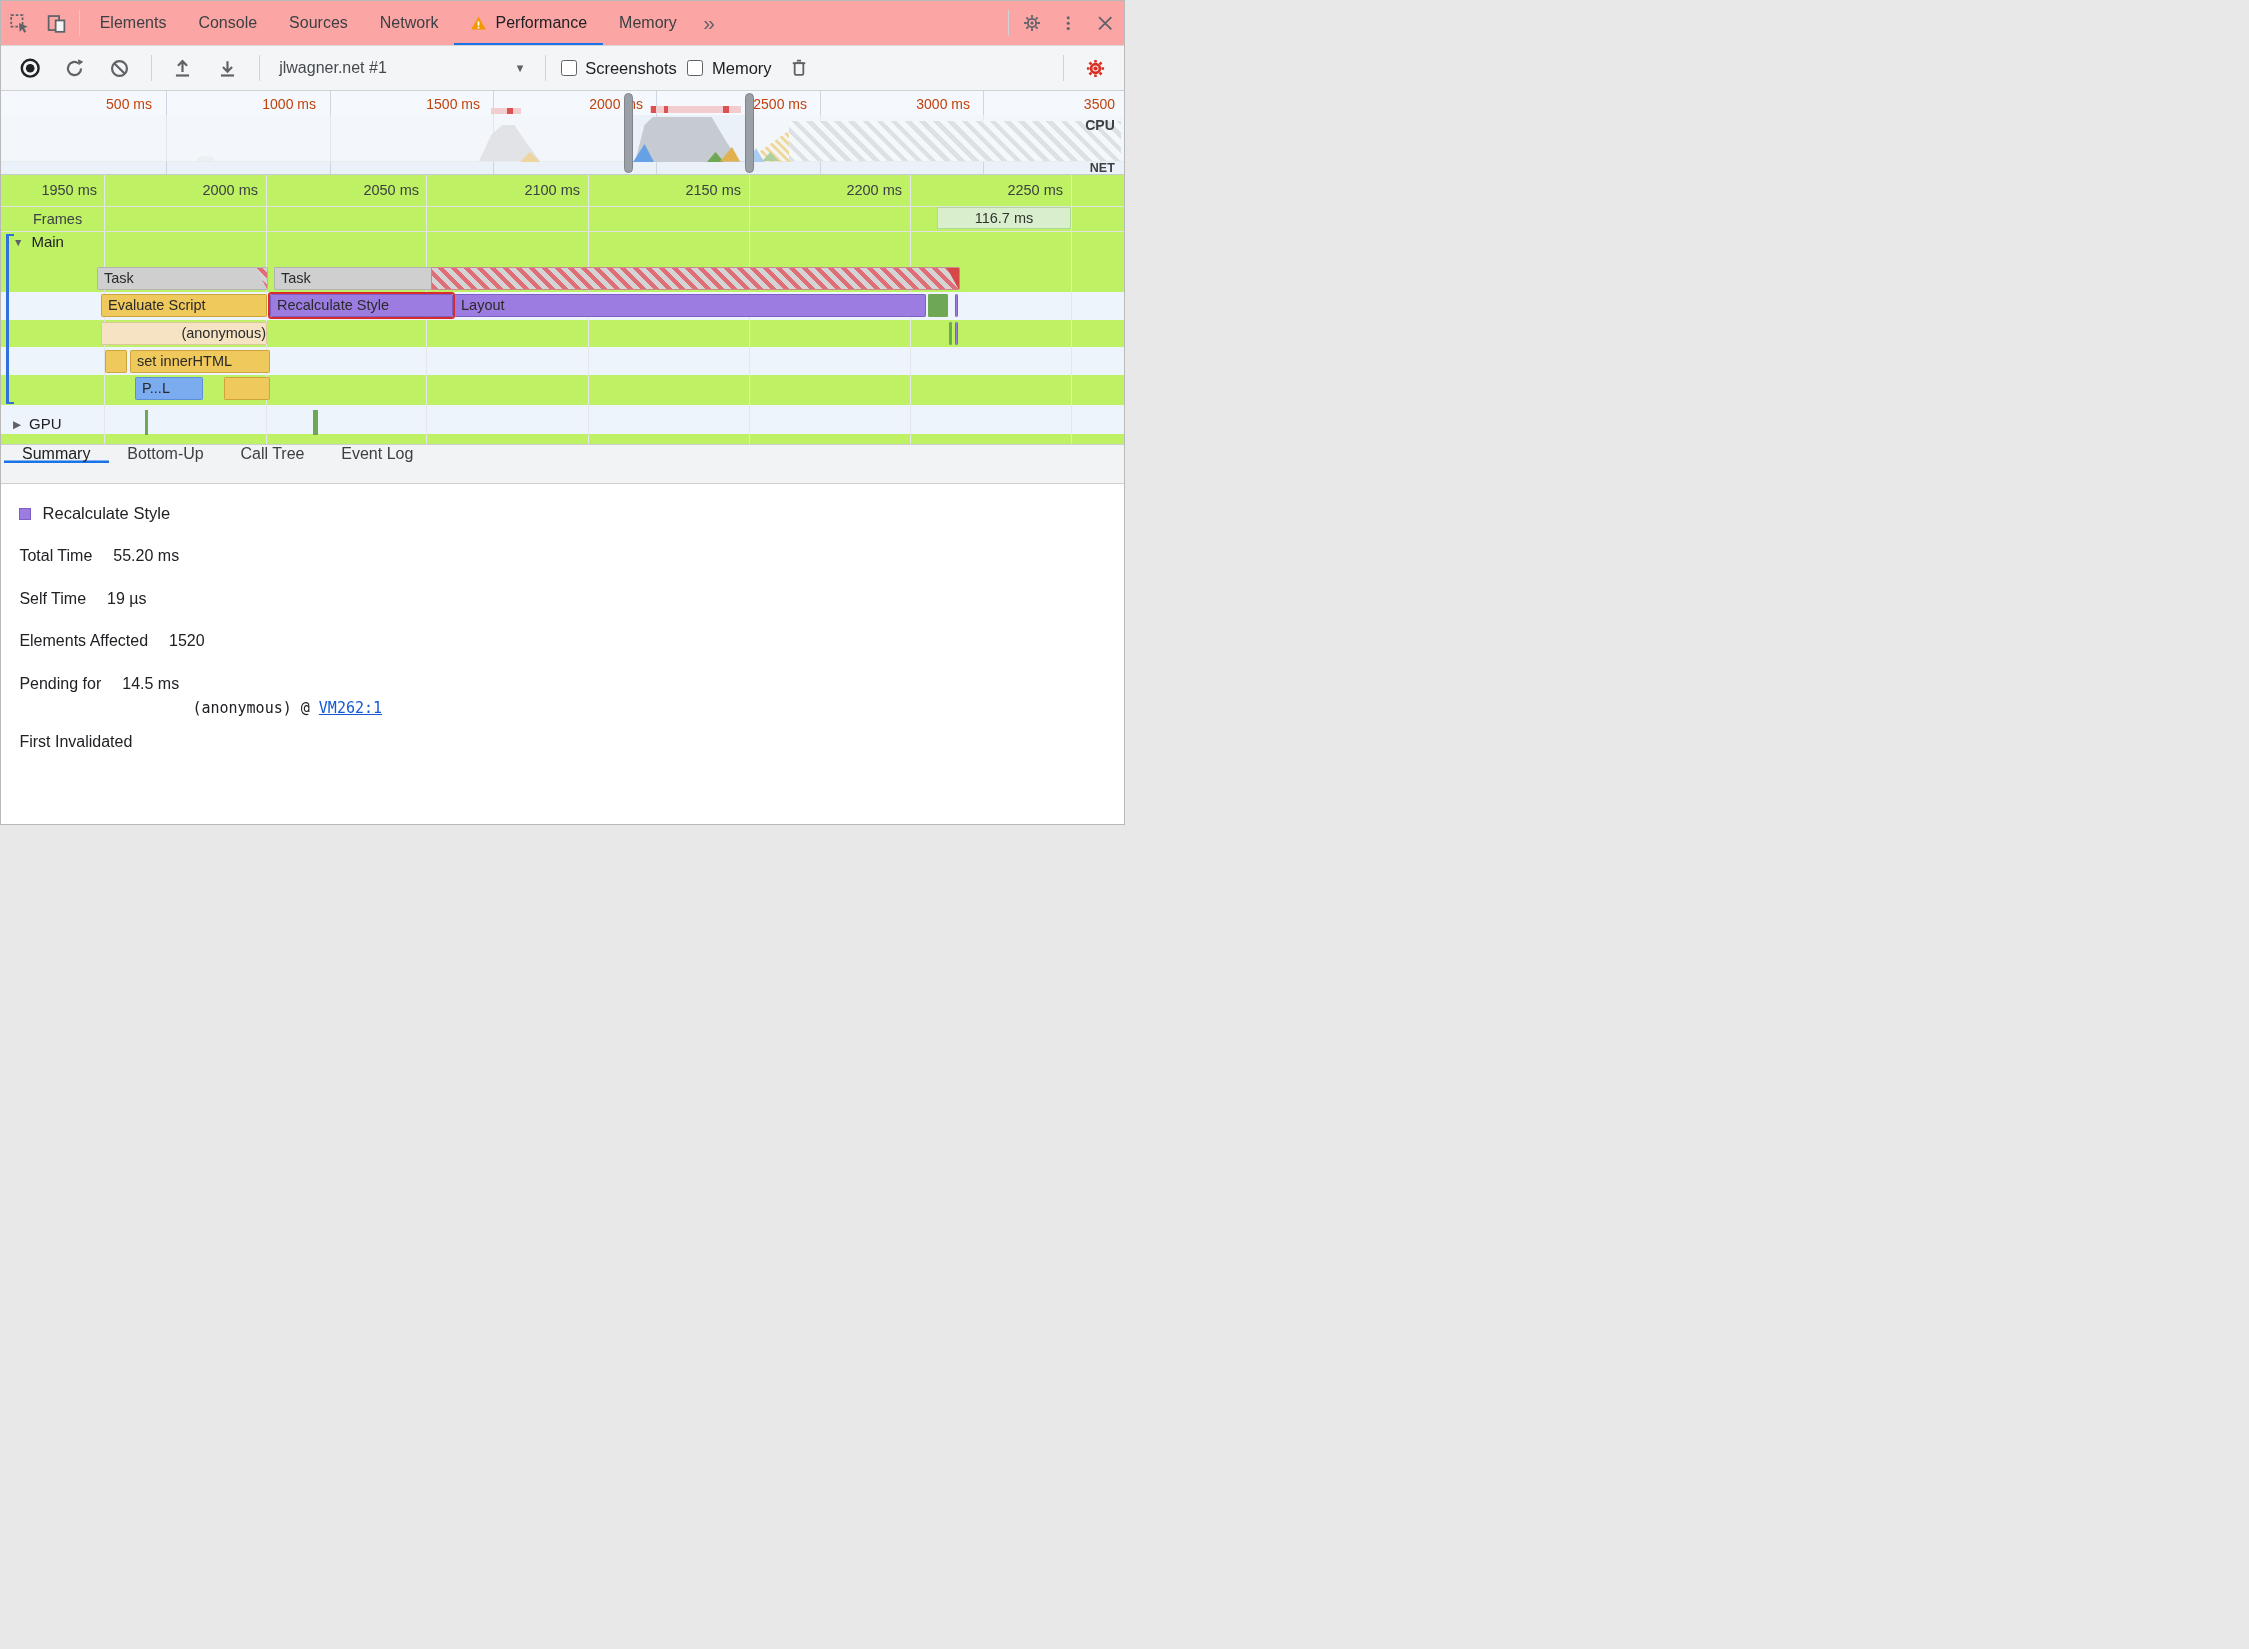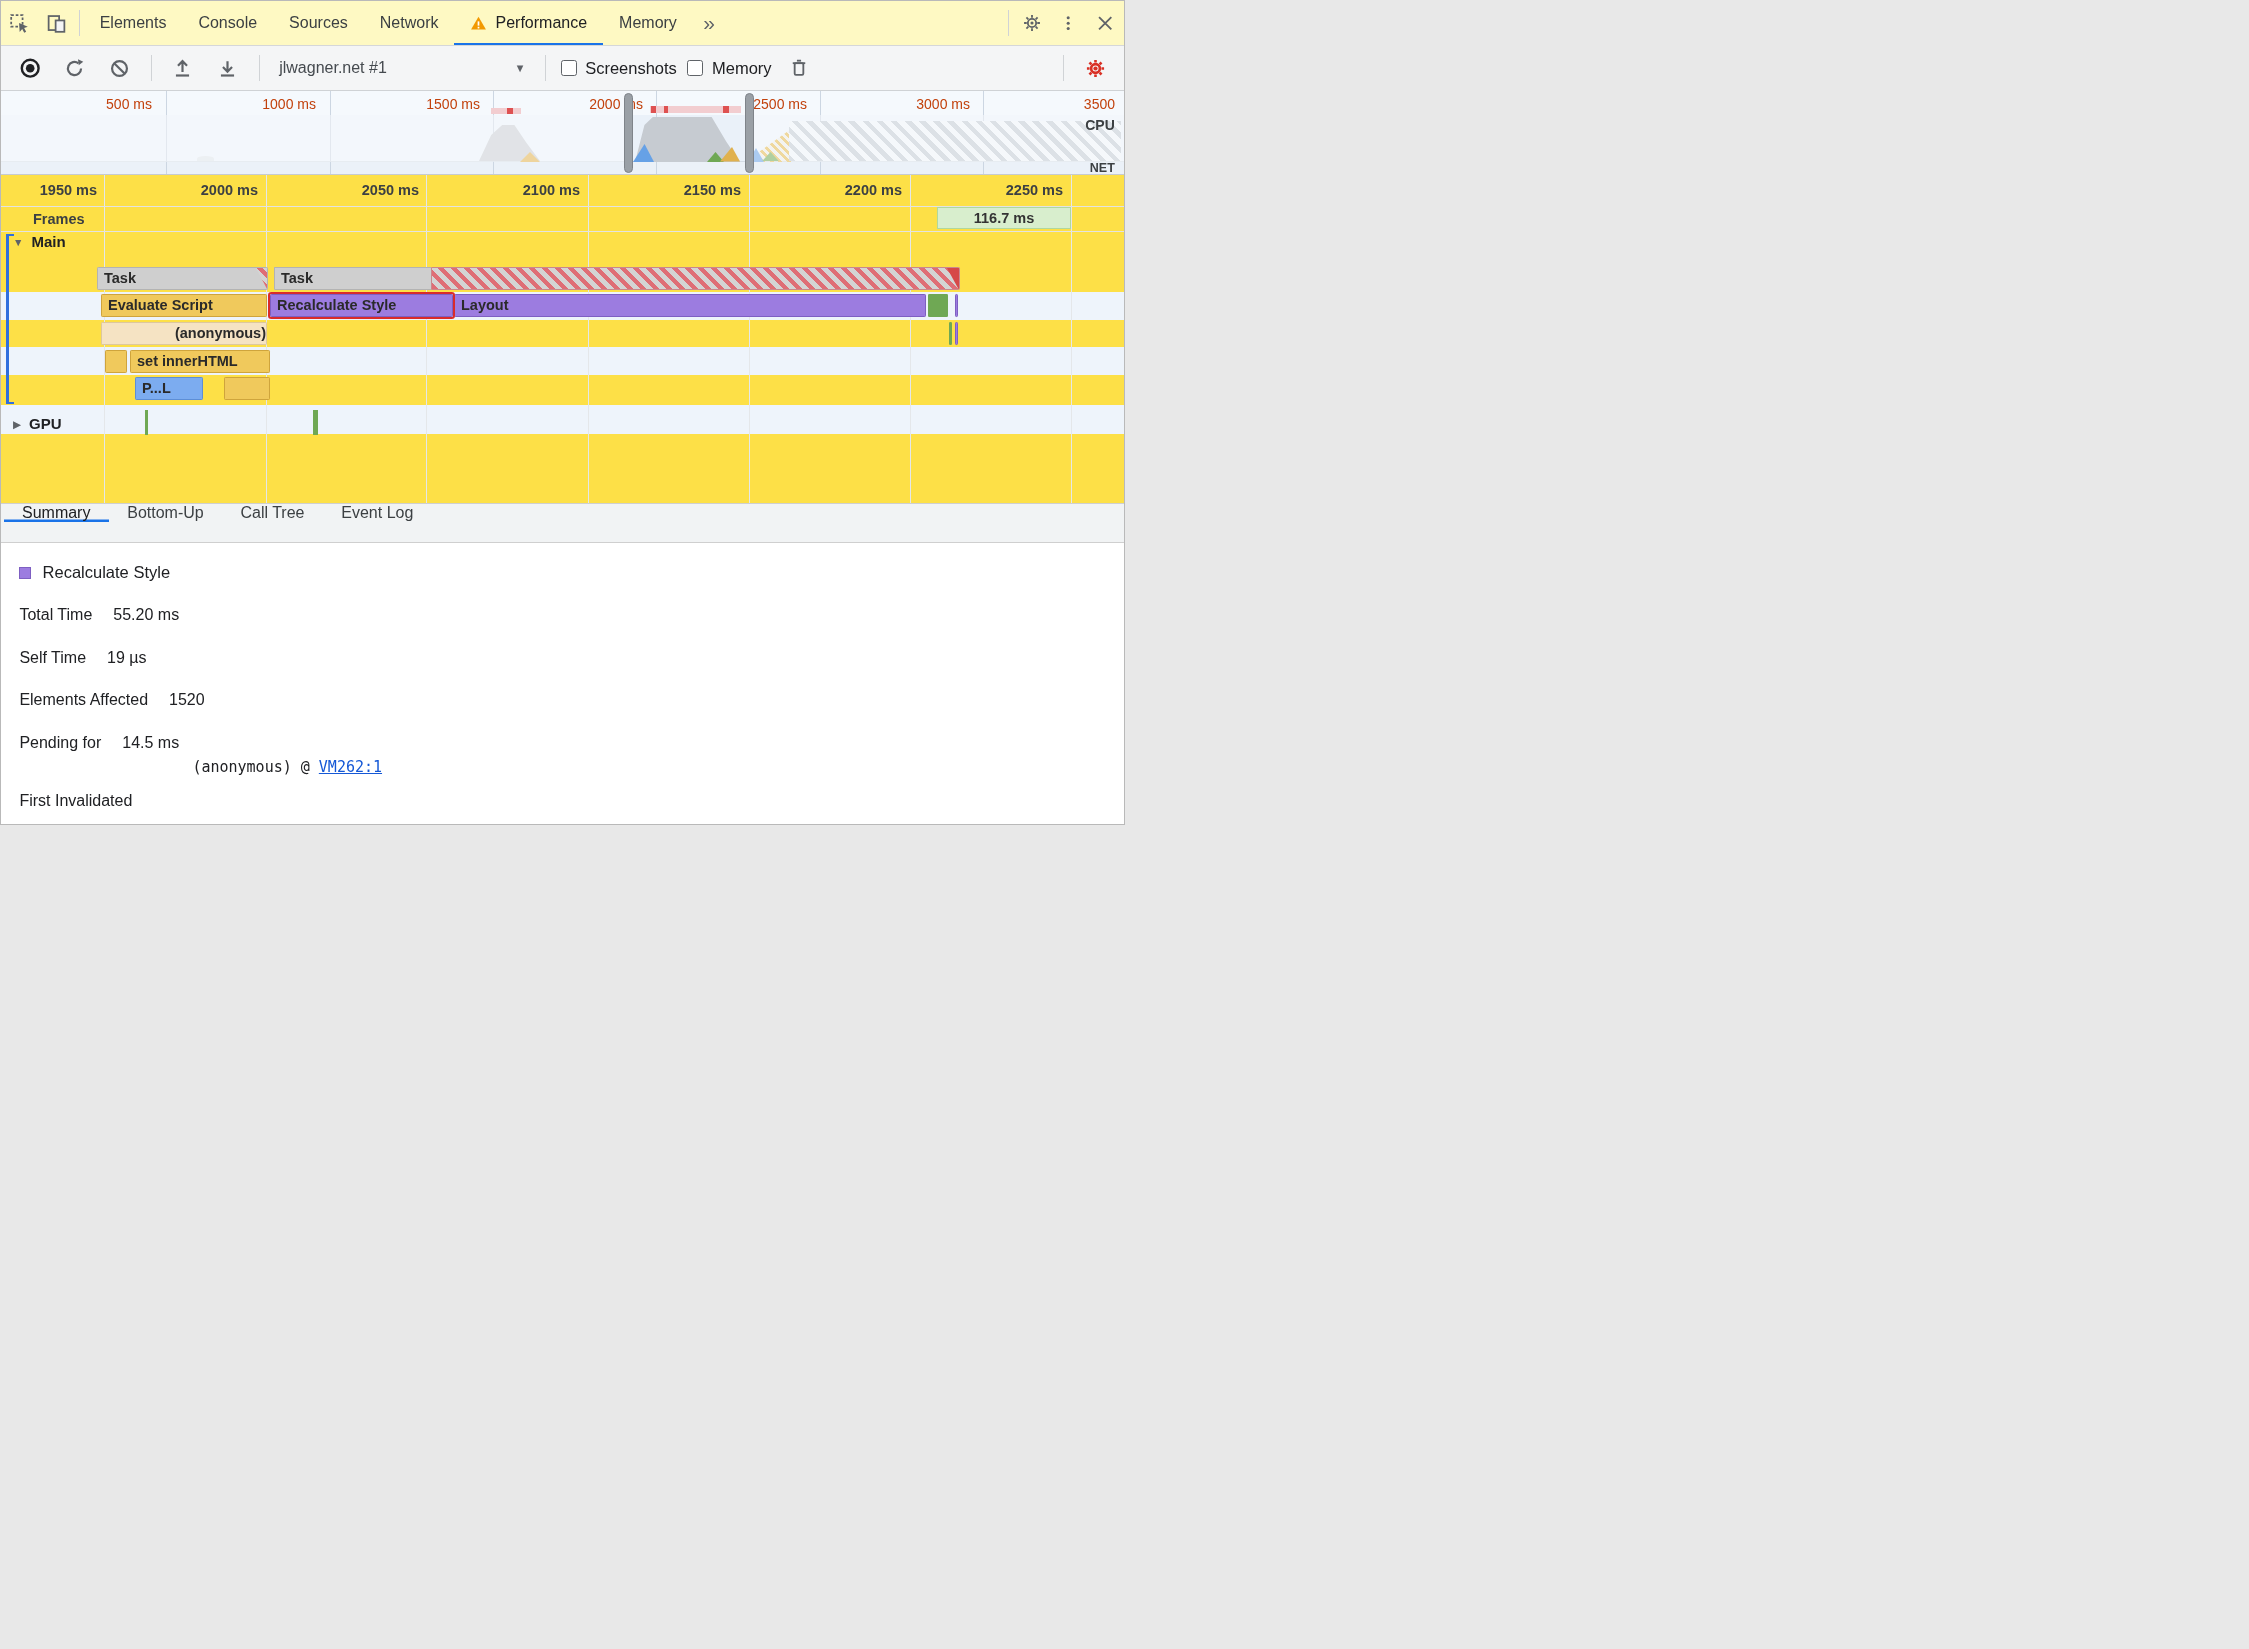--- a/index.html
+++ b/index.html
@@ -3,21 +3,21 @@
 <meta charset="utf-8">
 <style>
   * { margin:0; padding:0; box-sizing:border-box; }
   html,body { background:#e8e8e8; }
   .app {
     position:relative; width:1125px; height:825px; background:#fff;
     border:0.7px solid #b9b9b9; overflow:hidden;
     font-family:"Liberation Sans","DejaVu Sans",sans-serif; color:#202124;
   }
   
-  .tabbar { display:flex; align-items:stretch; height:45px; background:#fef9c3; border-bottom:0.7px solid #d5d7d9; }
+  .tabbar { display:flex; align-items:stretch; height:45px; background:#fca5a5; border-bottom:0.7px solid #d5d7d9; }
   .iconbtn { width:37px; display:flex; align-items:center; justify-content:center; cursor:pointer; }
   .vsep { width:0.7px; height:26px; background:#d0d3d6; align-self:center; margin:0 4px; }
   .tab { display:flex; align-items:center; gap:8px; padding:2.6px 16px 0 16px; font-size:16px; color:#3c4043; border-bottom:2.6px solid transparent; cursor:pointer; }
   .tab.active { border-bottom-color:#1a73e8; color:#202124; }
   .more-tabs { font-size:21px; color:#5f6368; padding:0 10.5px; display:flex; align-items:center; cursor:pointer; }
   .tabbar-right { margin-left:auto; display:flex; align-items:center; }
   
   .toolbar { display:flex; align-items:center; height:45px; background:#f4f5f6; border-bottom:0.7px solid #cfd2d5; padding:0 12px; gap:10.5px; }
   .tbtn { width:34px; height:34px; display:flex; align-items:center; justify-content:center; cursor:pointer; }
   .profile-select { display:flex; align-items:center; width:257px; font-size:16px; color:#454a4f; cursor:pointer; padding:0 5.3px; }
@@ -30,21 +30,21 @@
   .ov-ruler { position:absolute; left:0; right:0; top:0; height:24px; background:#f5f9fd; }
   .ov-net { position:absolute; left:0; right:0; top:70px; height:14px; background:#ebf1f8; border-top:0.7px solid #d4dce5; }
   .ov-grid { position:absolute; top:0; bottom:0; width:0.7px; background:#ccd6e2; }
   .ov-tick { position:absolute; top:4.6px; font-size:14px; color:#c2410c; transform:translateX(-100%); white-space:nowrap; }
   .ov-cpu-label,.ov-net-label { position:absolute; right:9.2px; font-weight:700; color:#3c4043; }
   .ov-cpu-label { top:26px; font-size:14px; }
   .ov-net-label { top:70px; font-size:12.5px; }
   .ov-shape { position:absolute; }
   .handle { position:absolute; top:2px; width:8.6px; height:80px; background:#9aa0a6; border:0.7px solid #7f848a; border-radius:4.6px; cursor:ew-resize; }
   
-  .detail { position:relative; height:328px; background:#fde047; overflow:hidden;font-weight:bold; }
+  .detail { position:relative; height:269px; background:#bef264; overflow:hidden; }
   .stripe { position:absolute; left:0; right:0; background:#eef4fb; }
   .dgrid { position:absolute; top:0; bottom:0; width:0.7px; background:#e4e7ea; }
   .d-tick { position:absolute; top:6.6px; font-size:14.5px; color:#3c4043; transform:translateX(-100%); white-space:nowrap; }
   .hline { position:absolute; left:0; right:0; height:0.7px; background:#e3e3e3; }
   .frames-label { position:absolute; left:32px; top:36px; font-size:14.5px; color:#3c4043; }
   .frame-block { position:absolute; left:936px; top:32px; width:134px; height:22px; background:#d8eecd; border:0.7px solid #b0d89d; font-size:14.5px; color:#333; display:flex; align-items:center; justify-content:center; cursor:pointer; }
   .track-head { position:absolute; display:flex; align-items:center; gap:8px; font-size:15px; color:#202124; cursor:pointer; }
   .disc { font-size:10.5px; color:#5f6368; }
   .bracket { position:absolute; left:5.3px; top:59px; width:8px; height:170px; border-left:3.3px solid #2f6fde; border-top:2px solid #2f6fde; border-bottom:2px solid #2f6fde; }
   .bar { position:absolute; height:23px; border-radius:1.3px; font-size:14.5px; line-height:21px; padding-left:6px; white-space:nowrap; overflow:hidden; color:#2a2a2a; cursor:pointer; }

